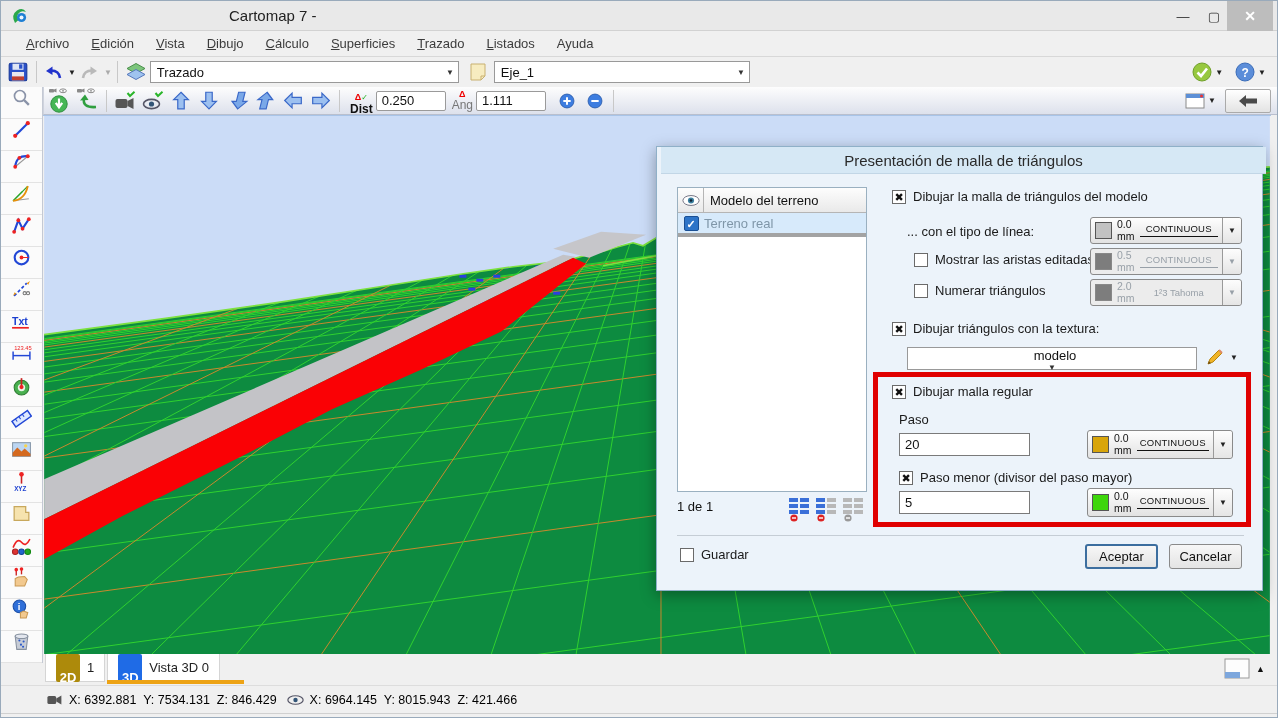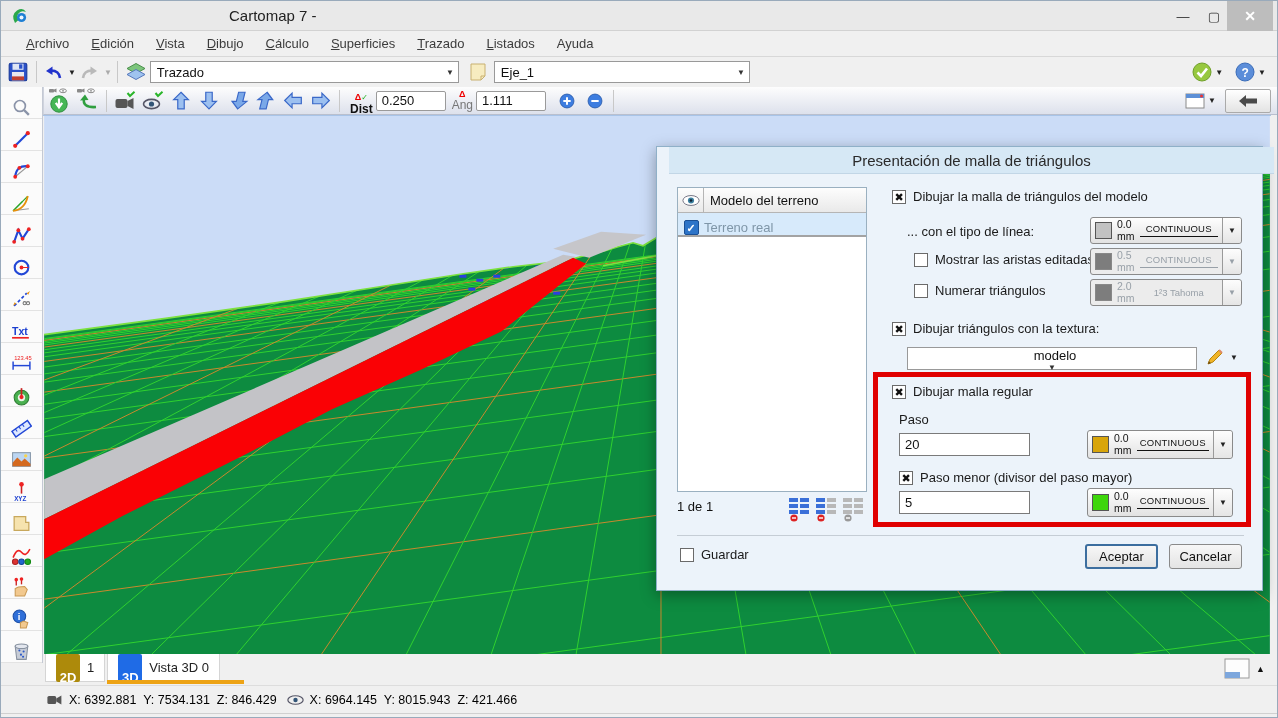--- a/index.html
+++ b/index.html
@@ -31,43 +31,43 @@
   .dstack{display:flex;flex-direction:column;align-items:center;line-height:1;margin:0 3px 0 6px;}
   .dtri{font-size:9px;color:#e00;font-weight:bold;}
   .dchk{font-size:8px;color:#1faf1f;}
   .dlabel{font-size:12px;font-weight:bold;color:#111;}
   .dlabel.gray{color:#777;font-weight:normal;}
   #tb1-right{margin-left:auto;display:flex;align-items:center;margin-right:12px;}
   #tb2-right{margin-left:auto;display:flex;align-items:center;margin-right:8px;}
   #back-btn{width:46px;height:24px;background:linear-gradient(#fff,#e3e3e3);border:1px solid #aaa;border-radius:2px;display:flex;align-items:center;justify-content:center;}
   
   #lefttools{left:0;top:86px;width:42px;height:576px;background:#f0f0f0;border-right:1px solid #c4c9d4;display:flex;flex-direction:column;}
-  .ltool{width:41px;height:32px;background:#fbfbfb;border-bottom:1px solid #e3e3e3;display:flex;align-items:flex-end;justify-content:center;}
+  .ltool{width:41px;height:32px;background:#fbfbfb;border-bottom:1px solid #e3e3e3;display:flex;align-items:flex-start;justify-content:center;}
   
   #viewport{left:42px;top:114px;width:1228px;height:539px;border-top:1px solid #a8c4e8;}
   
   #tabstrip{left:42px;top:653px;width:1236px;height:31px;background:#f0f0f0;display:flex;align-items:flex-start;}
   .vtab{position:relative;height:28px;background:#fff;border:1px solid #d5d5d5;border-top:none;display:flex;align-items:center;gap:7px;padding:0 10px;font-size:13px;color:#222;margin-left:2px;}
   .vbadge{display:inline-block;min-width:24px;height:19px;line-height:19px;text-align:center;color:#fff;font-weight:bold;font-size:13px;border-radius:2px;padding:14px 2px;}
   .vtab.active::after{content:"";position:absolute;left:-1px;right:-25px;bottom:-3px;height:4px;background:#eda315;}
   #corner-tools{margin-left:auto;display:flex;align-items:center;gap:6px;margin-right:14px;margin-top:4px;}
   #mini-window{width:26px;height:21px;}
   #corner-caret{font-size:9px;color:#111;}
   
   #statusbar{left:0;top:684px;width:1278px;height:28px;background:#f0f0f0;border-top:1px solid #ddd;display:flex;align-items:center;padding-left:46px;gap:10px;}
   .sseg{display:flex;align-items:center;gap:6px;font-size:12.5px;color:#000;white-space:pre;}
   #bottomstrip{left:0;top:712px;width:1278px;height:6px;background:#f0f0f0;border-top:1px solid #d0d0d0;}
   
   #dlg{left:655px;top:145px;width:607px;height:445px;background:#ecf3fa;border:1px solid #8fb0c8;box-shadow:0 4px 14px rgba(0,0,0,.35);}
-  #dlg-title{left:12px;top:0;width:100%;height:27px;background:#d6e8f5;border-bottom:1px solid #c2d6e6;text-align:center;line-height:27px;font-size:15px;color:#2a2a2a;}
+  #dlg-title{left:4px;top:0;width:100%;height:27px;background:#d6e8f5;border-bottom:1px solid #c2d6e6;text-align:center;line-height:27px;font-size:15px;color:#2a2a2a;}
   #list-panel{left:20px;top:40px;width:190px;height:305px;background:#fff;border:1px solid #9ab0c0;}
   #list-header{display:flex;height:25px;}
   #eye-cell{width:26px;border-right:1px solid #b5b5b5;border-bottom:1px solid #b5b5b5;background:linear-gradient(#fdfdfd,#e9e9e9);display:flex;align-items:center;justify-content:center;}
   #hdr-cell{flex:1;border-bottom:1px solid #b5b5b5;background:linear-gradient(#fdfdfd,#e9e9e9);font-size:13px;color:#111;display:flex;align-items:center;padding-left:6px;}
-  .lrow{display:flex;height:24px;background:#d7eafb;border-bottom:2px solid #a3a3a3;align-items:flex-end;}
+  .lrow{display:flex;height:24px;background:#d7eafb;border-bottom:4px solid #a3a3a3;align-items:center;}
   .lrow .cbcell{width:26px;display:flex;align-items:center;justify-content:center;}
   .lrow .rlabel{font-size:13px;color:#7f96a8;}
   .bcb{width:15px;height:15px;background:#2d74c8;border:1px solid #1a4f94;border-radius:2px;color:#fff;font-size:11px;line-height:14px;text-align:center;}
   .bcb.on::after{content:"✓";font-weight:bold;}
   #count-label{left:20px;top:352px;font-size:13px;color:#111;}
   #list-icons{left:131px;top:349px;display:flex;gap:4px;}
   .lic{width:23px;height:27px;}
   
   .xrow{position:absolute;display:flex;align-items:center;gap:7px;font-size:13px;color:#1a1a1a;}
   .xcb{width:14px;height:14px;background:#fff;border:1px solid #6a6a6a;font-size:11px;line-height:12px;text-align:center;color:#111;flex:none;}

